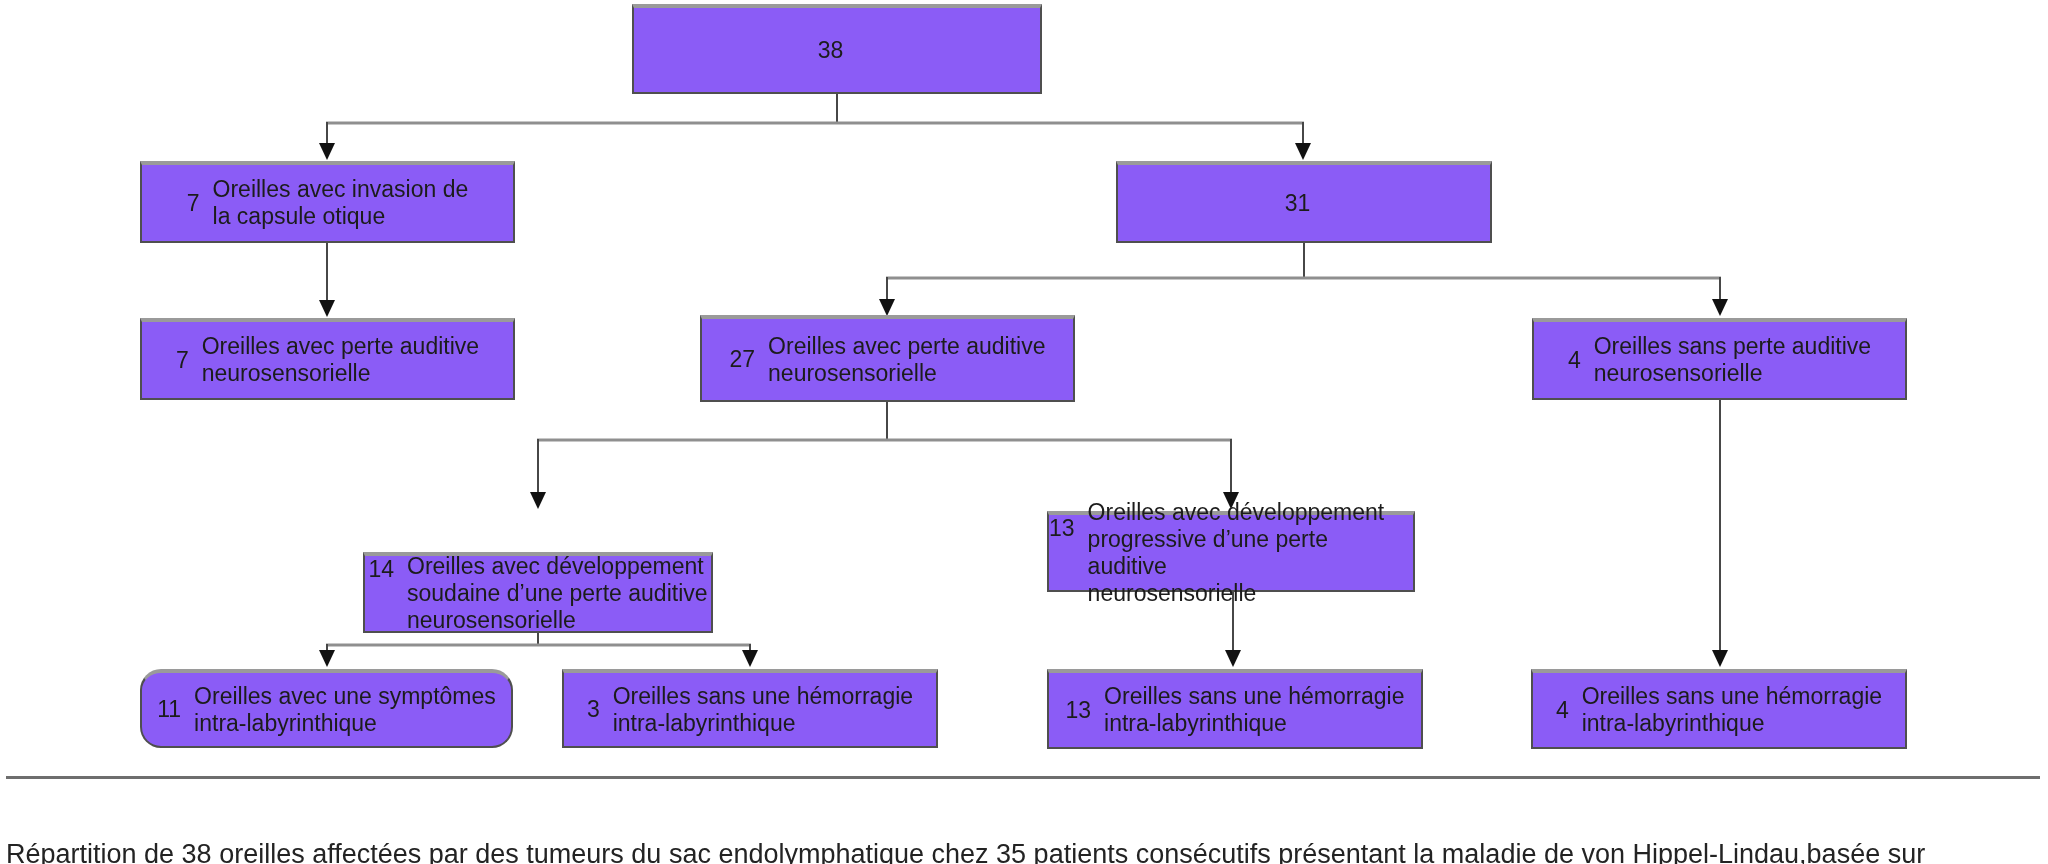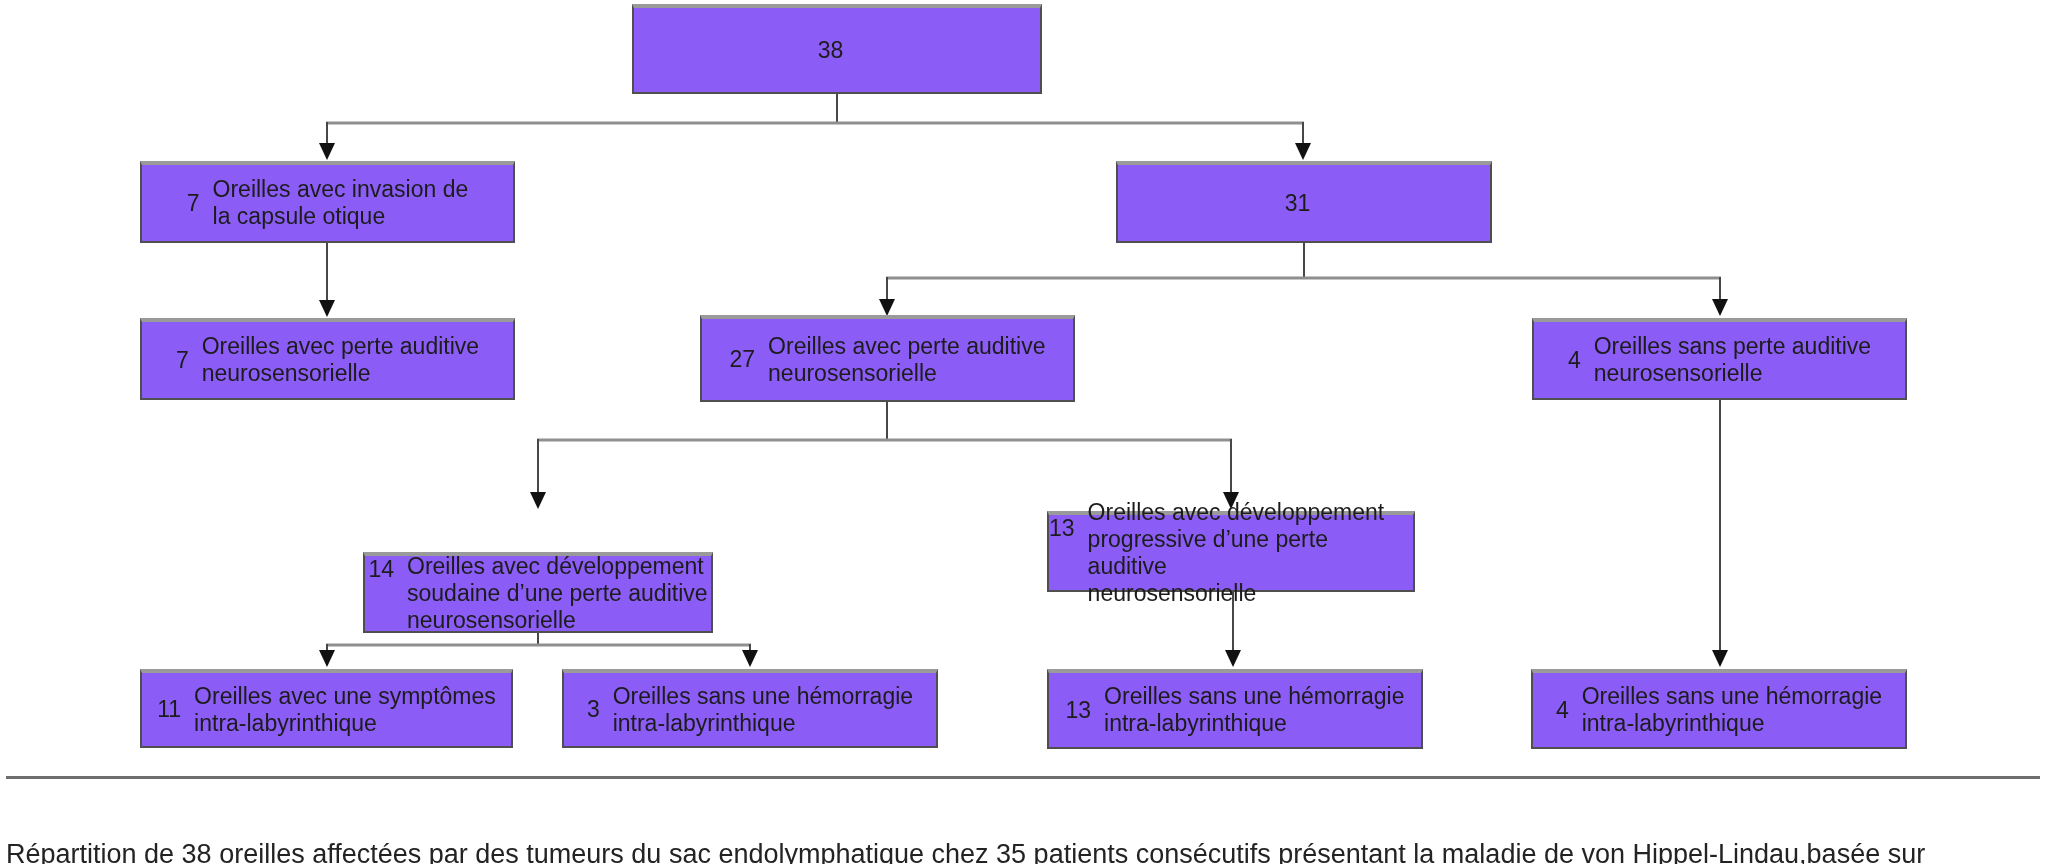--- a/index.html
+++ b/index.html
@@ -135,21 +135,21 @@
 soudaine d’une perte auditive
 neurosensorielle</span>
   </div>
   <div class="node" style="left:1047px; top:511px; width:368px; height:81px;">
     <span class="num">13</span>
     <span class="txt">Oreilles avec développement
 progressive d’une perte auditive
 neurosensorielle</span>
   </div>
 
-  <div class="node two" style="left:140px; top:669px; width:373px; height:79px;">
+  <div class="node two" style="left:140px; top:669px; width:373px; height:79px;border-radius:21px;">
     <span class="num">11</span>
     <span class="txt">Oreilles avec une symptômes
 intra-labyrinthique</span>
   </div>
   <div class="node two" style="left:562px; top:669px; width:376px; height:79px;">
     <span class="num">3</span>
     <span class="txt">Oreilles sans une hémorragie
 intra-labyrinthique</span>
   </div>
   <div class="node two" style="left:1047px; top:669px; width:376px; height:80px;">

